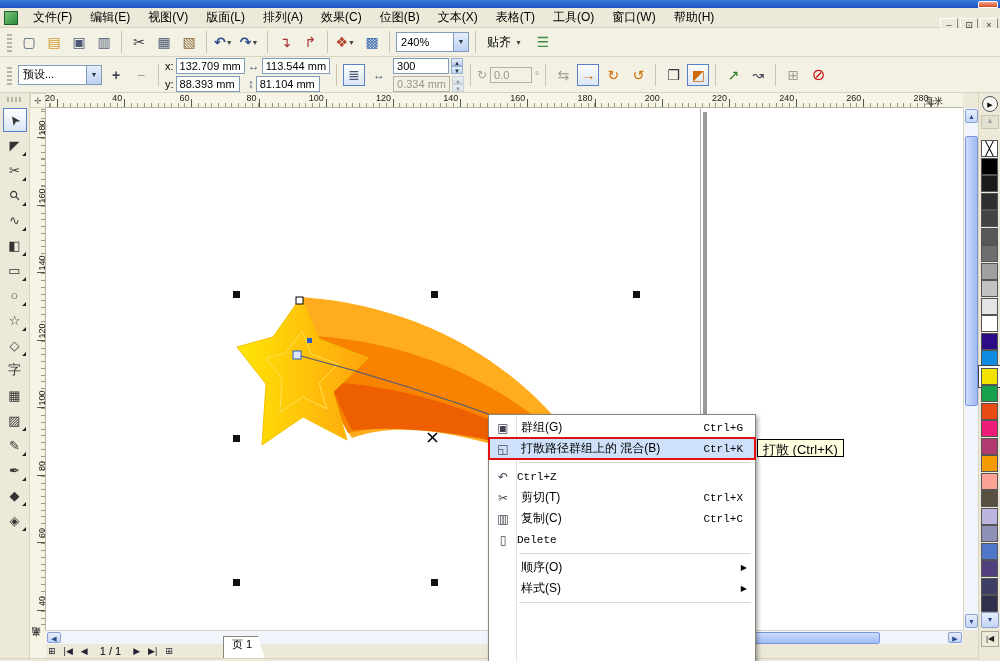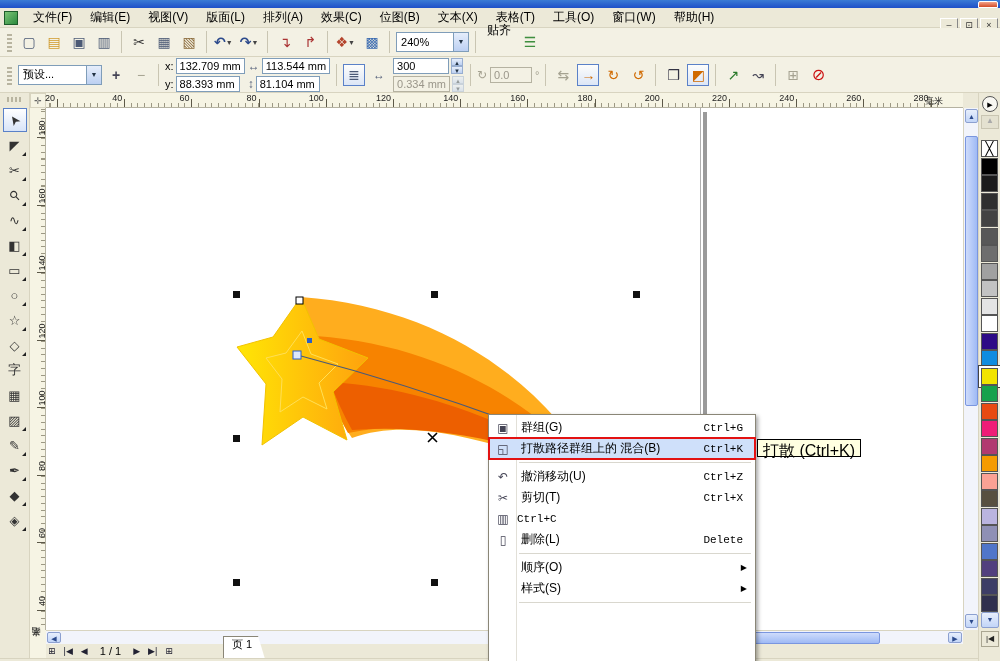--- a/index.html
+++ b/index.html
@@ -92,21 +92,21 @@
   .cm-item { height:21px; display:flex; align-items:center; position:relative; }
   .cm-ico { width:28px; text-align:center; font-size:12px; color:#445; flex:none; }
   .cm-label { flex:1; font-size:12px; padding-left:4px; white-space:pre; }
   .cm-short { font-size:11px; font-family:"Liberation Mono","DejaVu Sans Mono",monospace; padding-right:12px; }
   .cm-sub { padding-right:8px; font-size:8px; }
   .cm-sep { height:7px; position:relative; }
   .cm-sep::after { content:""; position:absolute; left:30px; right:4px; top:3px; border-top:1px solid #d9d7ce; }
   .cm-item.hl { background:#cfe0fa; }
   .cm-item.annot { outline:2px solid #e31212; outline-offset:-1px; }
   #cm-icon-line { position:absolute; left:27px; top:0; bottom:0; border-left:1px solid #e2e0d8; }
-  #tooltip { left:757px; top:439px; height:18px; background:#ffffe1; border:1px solid #000; font-size:16px; padding:1px 5px; z-index:60; white-space:nowrap; }
+  #tooltip { left:757px; top:439px; height:18px; background:#ffffe1; border:1px solid #000; font-size:13px; padding:1px 5px; z-index:60; white-space:nowrap; }
 </style>
 </head>
 <body>
 
 <div id="titlebar" class="abs">
   <div id="title-close" class="abs"></div>
 </div>
 
 <div id="menubar" class="abs">
   <div id="app-icon"></div>
@@ -178,21 +178,21 @@
     </div>
   <div class="tbtn">
       <span style="color:#3a6ab0">▩</span>
     </div>
   <div class="tsep"></div>
   <div class="combo">
     <span class="val">240%</span>
     <span class="cbtn">▼</span>
   </div>
   <div class="tsep"></div>
-  <div class="tbtn" style="width:auto;padding:0 4px;flex-direction:column;"><span style="color:#000;font-size:12px">贴齐</span>&nbsp;<span class="drop">▼</span></div>
+  <div class="tbtn" style="width:auto;padding:0 4px;"><span style="color:#000;font-size:12px">贴齐</span>&nbsp;<span class="drop">▼</span></div>
   <div class="tbtn">
       <span style="color:#3f8f3f">☰</span>
     </div>
 </div>
 
 <div id="propbar" class="bar abs">
   <div class="grip"></div>
   <div class="combo" style="width:84px">
     <span class="val">预设...</span>
     <span class="cbtn" style="margin-left:auto">▼</span>
@@ -517,35 +517,34 @@
         <span class="cm-short">Ctrl+G</span>
       </div>
       <div class="cm-item hl annot">
         <span class="cm-ico">◱</span>
         <span class="cm-label">打散路径群组上的 混合(B)</span>
         <span class="cm-short">Ctrl+K</span>
       </div>
       <div class="cm-sep"></div>
       <div class="cm-item">
         <span class="cm-ico">↶</span>
-        <span class="cm-label">撤消移动(U)</span>
         <span class="cm-short">Ctrl+Z</span>
       </div>
       <div class="cm-item">
         <span class="cm-ico">✂</span>
         <span class="cm-label">剪切(T)</span>
         <span class="cm-short">Ctrl+X</span>
       </div>
       <div class="cm-item">
         <span class="cm-ico">▥</span>
+        <span class="cm-label">复制(C)</span>
         <span class="cm-short">Ctrl+C</span>
       </div>
       <div class="cm-item">
         <span class="cm-ico">▯</span>
-        <span class="cm-label">删除(L)</span>
         <span class="cm-short">Delete</span>
       </div>
       <div class="cm-sep"></div>
       <div class="cm-item">
         <span class="cm-ico"></span>
         <span class="cm-label">顺序(O)</span>
         <span class="cm-sub">▶</span>
       </div>
       <div class="cm-item">
         <span class="cm-ico"></span>

